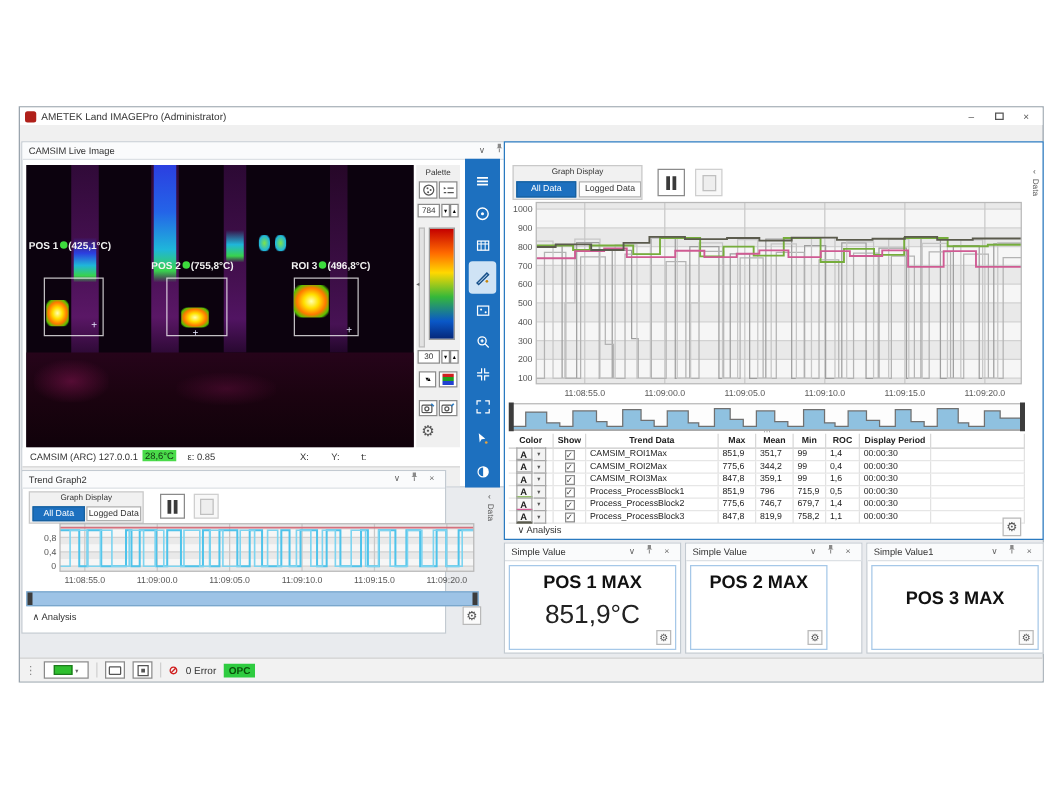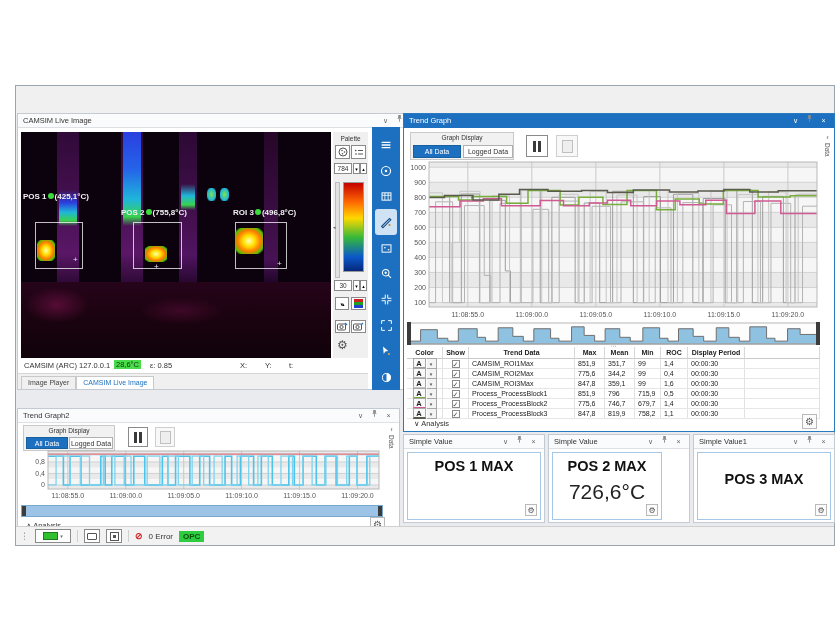--- a/index.html
+++ b/index.html
@@ -53,20 +53,34 @@
   .navhandle{position:absolute;top:0;width:4px;height:100%;background:#3c3c3c}
   svg text{font-family:"Liberation Sans",sans-serif}
 </style>
 </head>
 <body>
 
 <div id="screen">
 
   <div class="abs win" style="left:15px;top:85px;width:820px;height:461px">
 
+    <div class="abs titlebar" style="left:0;top:0;width:818px;height:14px">
+      <div style="width:9px;height:9px;background:#b0201a;border-radius:2px"></div>
+      <span>AMETEK Land IMAGEPro (Administrator)</span>
+      <span class="sp"></span>
+      <div class="wbtn">
+          <span>–</span>
+        </div>
+      <div class="wbtn">
+          <div style="width:7px;height:6px;border:1px solid #555"></div>
+        </div>
+      <div class="wbtn">
+          <span>×</span>
+        </div>
+    </div>
 
 
     <div class="abs" style="left:0;top:28px;width:818px;height:431px;background:#e9ebee"></div>
   </div>
 
   <div class="abs panel" style="left:17px;top:113px;width:408px;height:277px">
     <div class="ptitle">
       <span>CAMSIM Live Image</span>
       <span class="sp"></span>
       <span class="picon">∨</span>
@@ -231,21 +245,21 @@
         </svg>
       </div>
     <div class="tslot">
         <svg width="13" height="13" viewBox="0 0 16 16">
           <circle cx="8" cy="8" r="5" fill="none" stroke="#fff" stroke-width="1.2"></circle>
           <path d="M8 3a5 5 0 010 10z" fill="#fff"></path>
         </svg>
       </div>
   </div>
 
-  <div class="abs panel" style="left:17px;top:408px;width:383px;height:131px">
+  <div class="abs panel" style="left:17px;top:376px;width:340px;height:131px">
     <div class="ptitle">
       <span>Trend Graph2</span>
       <span class="sp"></span>
       <span class="picon">∨</span>
       <span class="picon pin-slot"><svg width="7" height="9" viewBox="0 0 8 9">
             <path d="M2.5.5h3v3.2l1.2 1H1.3l1.2-1z" fill="#8a8a8a"></path>
             <path d="M4 4.8v3.4" stroke="#8a8a8a"></path>
           </svg></span>
       <span class="picon">×</span>
     </div>
@@ -300,30 +314,20 @@
       <div class="navhandle" style="left:0"></div>
       <div class="navhandle" style="right:0"></div>
     </div>
     <div class="abs" style="left:8px;top:112px;font-size:7.5px;color:#333">
       <span>∧</span> <span>Analysis</span>
     </div>
     <div class="abs gearbtn" style="left:352px;top:108px;width:15px;height:15px;font-size:10px">⚙</div>
   </div>
 
   <div class="abs panel active" style="left:403px;top:113px;width:432px;height:319px">
-    <div class="ptitle blue">
-      <span>Trend Graph</span>
-      <span class="sp"></span>
-      <span class="picon">∨</span>
-      <span class="picon pin-slot"><svg width="7" height="9" viewBox="0 0 8 9">
-            <path d="M2.5.5h3v3.2l1.2 1H1.3l1.2-1z" fill="#8a8a8a"></path>
-            <path d="M4 4.8v3.4" stroke="#8a8a8a"></path>
-          </svg></span>
-      <span class="picon">×</span>
-    </div>
     <div class="abs group" style="left:6px;top:18px;width:104px;height:28px">
       <div style="padding-top:1px">Graph Display</div>
       <div class="abs btn-blue" style="left:2px;top:12px;width:48px;height:13px">All Data</div>
       <div class="abs btn-plain" style="left:52px;top:12px;width:50px;height:13px">Logged Data</div>
     </div>
     <div class="abs toolbtn" style="left:122px;top:21px;width:22px;height:22px">
         <div class="bar"></div>
         <div class="bar"></div>
       </div>
     <div class="abs toolbtn dis" style="left:152px;top:21px;width:22px;height:22px">
@@ -520,37 +524,37 @@
         <span class="sp"></span>
       <span class="picon">∨</span>
       <span class="picon pin-slot"><svg width="7" height="9" viewBox="0 0 8 9">
             <path d="M2.5.5h3v3.2l1.2 1H1.3l1.2-1z" fill="#8a8a8a"></path>
             <path d="M4 4.8v3.4" stroke="#8a8a8a"></path>
           </svg></span>
       <span class="picon">×</span>
     </div>
     <div class="abs svcard" style="left:3px;top:17px;width:134px;height:68px">
       <div class="svlabel" style="margin-top:5px">POS 1 MAX</div>
+      <div class="svvalue" style="margin-top:6px">851,9°C</div>
       <div class="abs gearbtn" style="right:3px;bottom:3px;width:12px;height:12px;font-size:8px">⚙</div>
     </div>
   </div>
   <div class="abs panel" style="left:548px;top:434px;width:142px;height:89px">
     <div class="ptitle">
       <span>Simple Value</span>
         <span class="sp"></span>
       <span class="picon">∨</span>
       <span class="picon pin-slot"><svg width="7" height="9" viewBox="0 0 8 9">
             <path d="M2.5.5h3v3.2l1.2 1H1.3l1.2-1z" fill="#8a8a8a"></path>
             <path d="M4 4.8v3.4" stroke="#8a8a8a"></path>
           </svg></span>
       <span class="picon">×</span>
     </div>
     <div class="abs svcard" style="left:3px;top:17px;width:110px;height:68px">
       <div class="svlabel" style="margin-top:5px">POS 2 MAX</div>
-      <div class="svvalue" style="margin-top:6px">726,6°C</div>
       <div class="abs gearbtn" style="right:3px;bottom:3px;width:12px;height:12px;font-size:8px">⚙</div>
     </div>
   </div>
   <div class="abs panel" style="left:693px;top:434px;width:142px;height:89px">
     <div class="ptitle">
       <span>Simple Value1</span>
         <span class="sp"></span>
       <span class="picon">∨</span>
       <span class="picon pin-slot"><svg width="7" height="9" viewBox="0 0 8 9">
             <path d="M2.5.5h3v3.2l1.2 1H1.3l1.2-1z" fill="#8a8a8a"></path>

